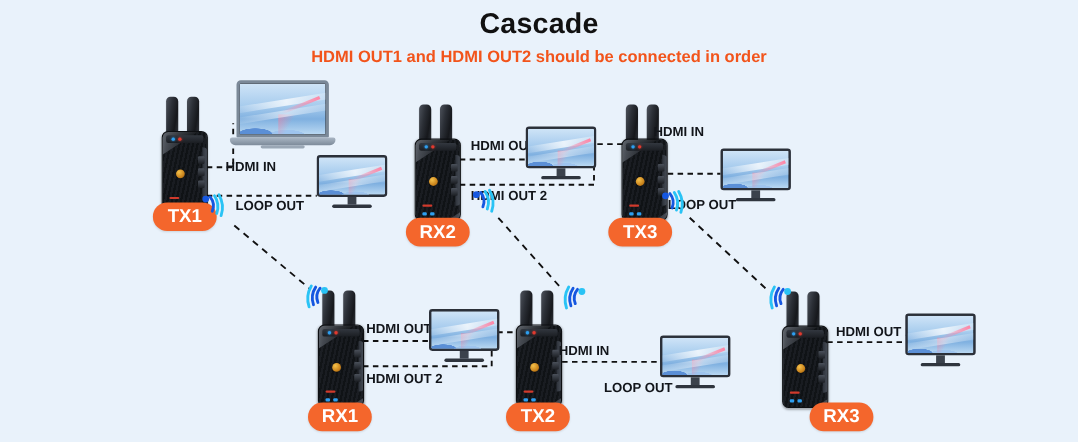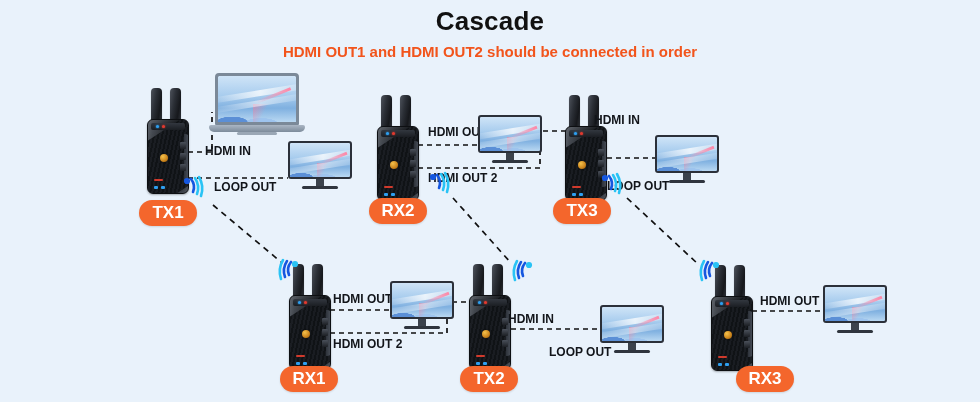--- a/index.html
+++ b/index.html
@@ -168,21 +168,21 @@
       <div class="knob"></div>
       <div class="side"></div>
       <div class="port p1"></div>
         <div class="port p2"></div>
         <div class="port p3"></div>
       <div class="botred"></div>
         <div class="botled l1"></div>
         <div class="botled l2"></div>
     </div>
   </div>
-  <div class="pill" style="left:139px;top:200px;text-align:center;">TX1</div>
+  <div class="pill" style="left:139px;top:184px;text-align:center;">TX1</div>
 
   <div class="lbl pc" style="left:247px;top:57px;margin-top:16px;">PC</div>
   <div class="laptop" style="left:209px;top:73px;">
     <div class="lid">
         <div class="wall">
           <div class="streak" style="top:30%"></div>
           <div class="streak" style="top:52%;opacity:.55"></div>
           <div class="pink"></div>
         </div>
       </div>

